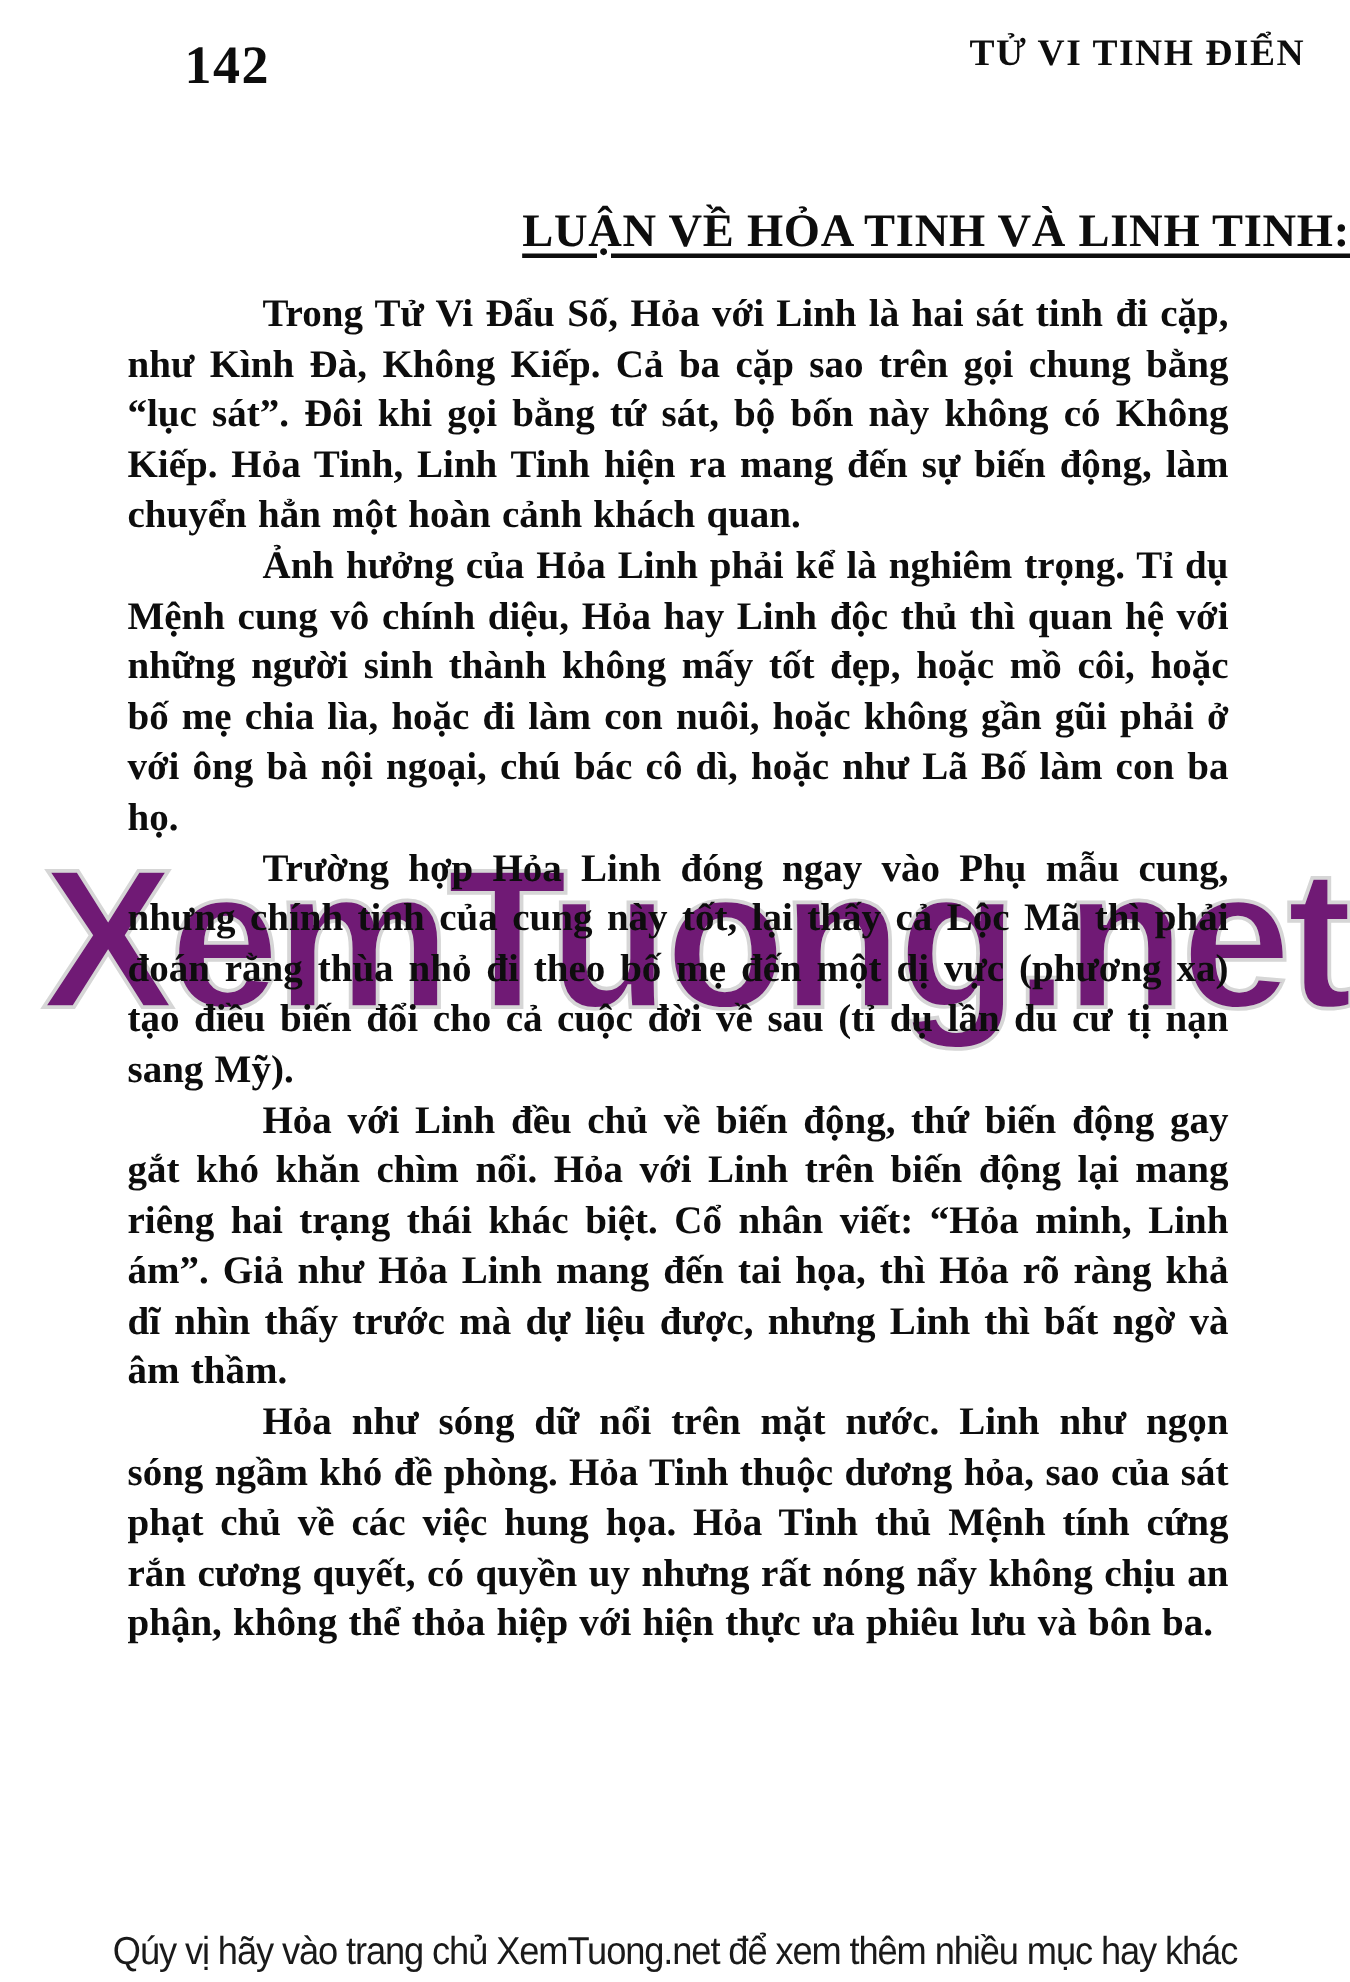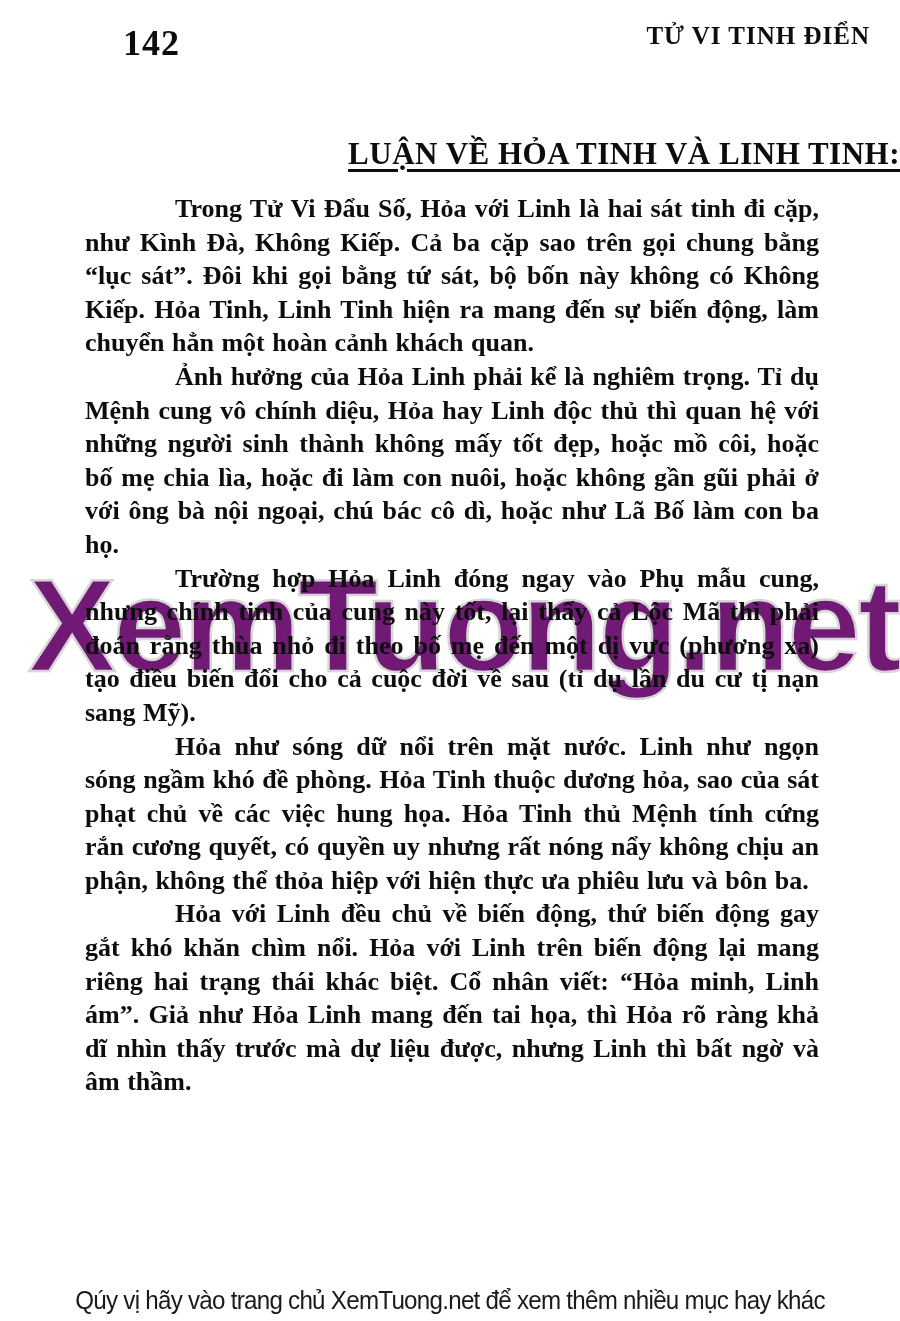--- a/index.html
+++ b/index.html
@@ -108,19 +108,19 @@
   <div class="running-title">TỬ VI TINH ĐIỂN</div>
 
   <div class="section-heading">LUẬN VỀ HỎA TINH VÀ LINH TINH:</div>
 
   <div class="watermark">XemTuong.net</div>
 
   <div class="content">
     <p>Trong Tử Vi Đẩu Số, Hỏa với Linh là hai sát tinh đi cặp, như Kình Đà, Không Kiếp. Cả ba cặp sao trên gọi chung bằng “lục sát”. Đôi khi gọi bằng tứ sát, bộ bốn này không có Không Kiếp. Hỏa Tinh, Linh Tinh hiện ra mang đến sự biến động, làm chuyển hẳn một hoàn cảnh khách quan.</p>
     <p>Ảnh hưởng của Hỏa Linh phải kể là nghiêm trọng. Tỉ dụ Mệnh cung vô chính diệu, Hỏa hay Linh độc thủ thì quan hệ với những người sinh thành không mấy tốt đẹp, hoặc mồ côi, hoặc bố mẹ chia lìa, hoặc đi làm con nuôi, hoặc không gần gũi phải ở với ông bà nội ngoại, chú bác cô dì, hoặc như Lã Bố làm con ba họ.</p>
     <p>Trường hợp Hỏa Linh đóng ngay vào Phụ mẫu cung, nhưng chính tinh của cung này tốt, lại thấy cả Lộc Mã thì phải đoán rằng thùa nhỏ đi theo bố mẹ đến một dị vực (phương xa) tạo điều biến đổi cho cả cuộc đời về sau (tỉ dụ lần du cư tị nạn sang Mỹ).</p>
+    <p>Hỏa với Linh đều chủ về biến động, thứ biến động gay gắt khó khăn chìm nổi. Hỏa với Linh trên biến động lại mang riêng hai trạng thái khác biệt. Cổ nhân viết: “Hỏa minh, Linh ám”. Giả như Hỏa Linh mang đến tai họa, thì Hỏa rõ ràng khả dĩ nhìn thấy trước mà dự liệu được, nhưng Linh thì bất ngờ và âm thầm.</p>
     <p>Hỏa như sóng dữ nổi trên mặt nước. Linh như ngọn sóng ngầm khó đề phòng. Hỏa Tinh thuộc dương hỏa, sao của sát phạt chủ về các việc hung họa. Hỏa Tinh thủ Mệnh tính cứng rắn cương quyết, có quyền uy nhưng rất nóng nẩy không chịu an phận, không thể thỏa hiệp với hiện thực ưa phiêu lưu và bôn ba.</p>
-    <p>Hỏa với Linh đều chủ về biến động, thứ biến động gay gắt khó khăn chìm nổi. Hỏa với Linh trên biến động lại mang riêng hai trạng thái khác biệt. Cổ nhân viết: “Hỏa minh, Linh ám”. Giả như Hỏa Linh mang đến tai họa, thì Hỏa rõ ràng khả dĩ nhìn thấy trước mà dự liệu được, nhưng Linh thì bất ngờ và âm thầm.</p>
   </div>
 
   <div class="footer-note">Qúy vị hãy vào trang chủ XemTuong.net để xem thêm nhiều mục hay khác</div>
 
 </div>
 
 </body></html>

